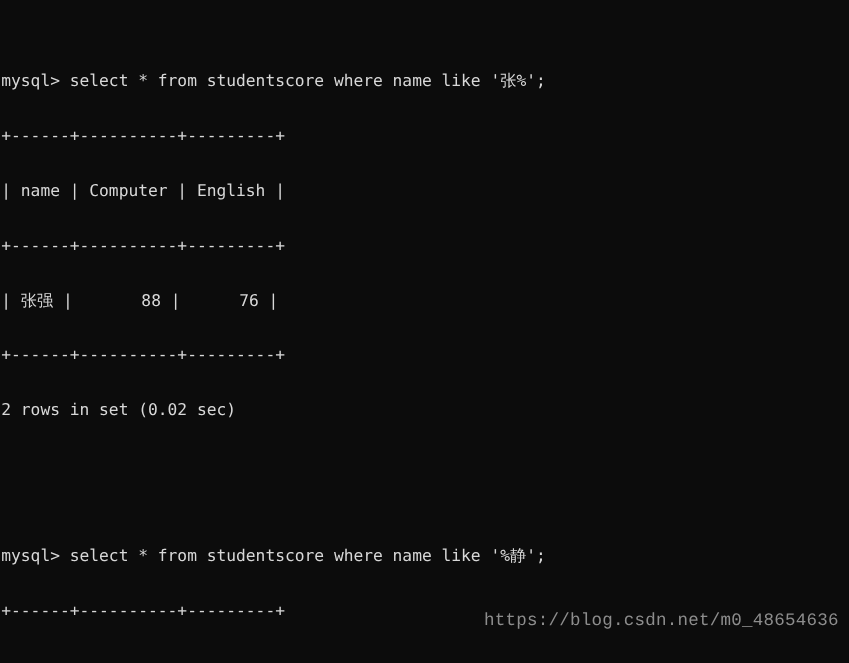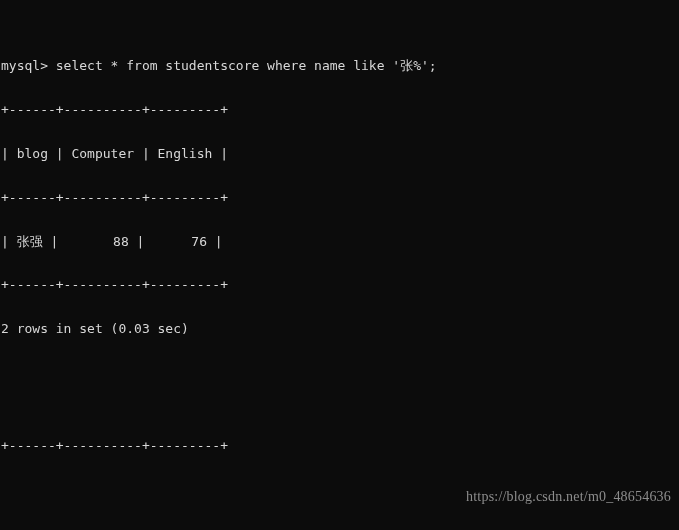--- a/index.html
+++ b/index.html
@@ -29,45 +29,46 @@
   }
   .line {
     height: 14.6px;
     white-space: pre;
   }
   .line.blank { color: transparent; }
   #watermark {
     position: absolute;
     right: 8px;
     bottom: 25px;
-    font-family: Liberation Serif, serif;
+    font-family: Liberation Mono, monospace;
     font-size: 14px;
     color: #8d8d8d;
     letter-spacing: 0.2px;
     white-space: nowrap;
     padding-left: 32px;
   }
 </style>
 </head>
 <body>
 
 <div id="terminal">
   <div id="screen">
 
     
     <div class="line">mysql&gt; select * from studentscore where name like '张%';</div>
     <div class="line">+------+----------+---------+</div>
-    <div class="line">| blog | Computer | English |</div>
+    <div class="line">| name | Computer | English |</div>
     <div class="line">+------+----------+---------+</div>
     <div class="line">| 张强 |       88 |      76 |</div>
     <div class="line">+------+----------+---------+</div>
-    <div class="line">2 rows in set (0.03 sec)</div>
+    <div class="line">2 rows in set (0.02 sec)</div>
     <div class="line blank"> </div>
 
     
+    <div class="line">mysql&gt; select * from studentscore where name like '%静';</div>
     <div class="line">+------+----------+---------+</div>
     
     
     
     
     
     
 
     
     

